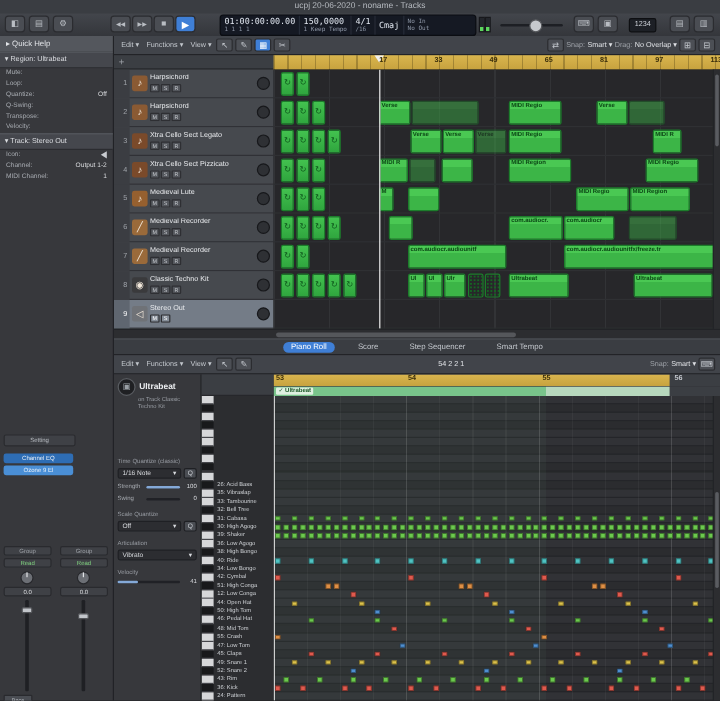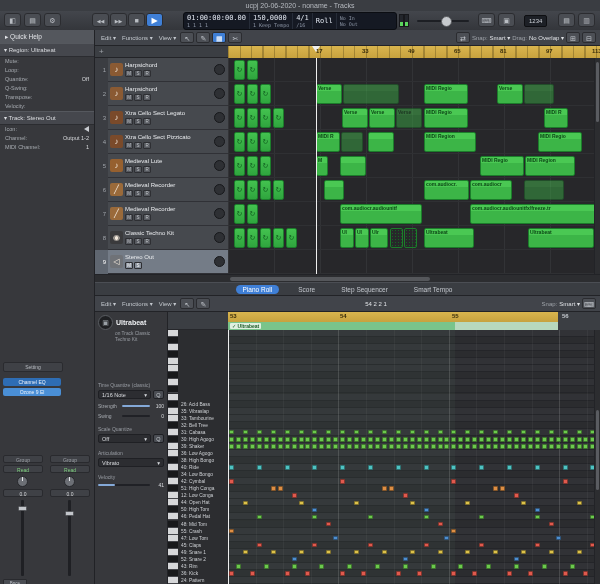--- a/index.html
+++ b/index.html
@@ -133,21 +133,21 @@
       </div>
       <div class="lcd-sec">
         <div class="lcd-big">150,0000</div>
         <div class="lcd-small"><span>1</span> <span>Keep Tempo</span></div>
       </div>
       <div class="lcd-sec">
         <div class="lcd-big">4/1</div>
         <div class="lcd-small">/16</div>
       </div>
       <div class="lcd-sec">
-        <div class="lcd-big">Roll</div>
+        <div class="lcd-big">Cmaj</div>
         <div class="lcd-small"></div>
       </div>
       <div class="lcd-sec" style="border-right:none">
         <div class="lcd-small">No In</div>
         <div class="lcd-small">No Out</div>
       </div>
     </div>
 
     <div class="cpu" style="left:399px"></div>
     <div class="cpu" style="left:404px"></div>

